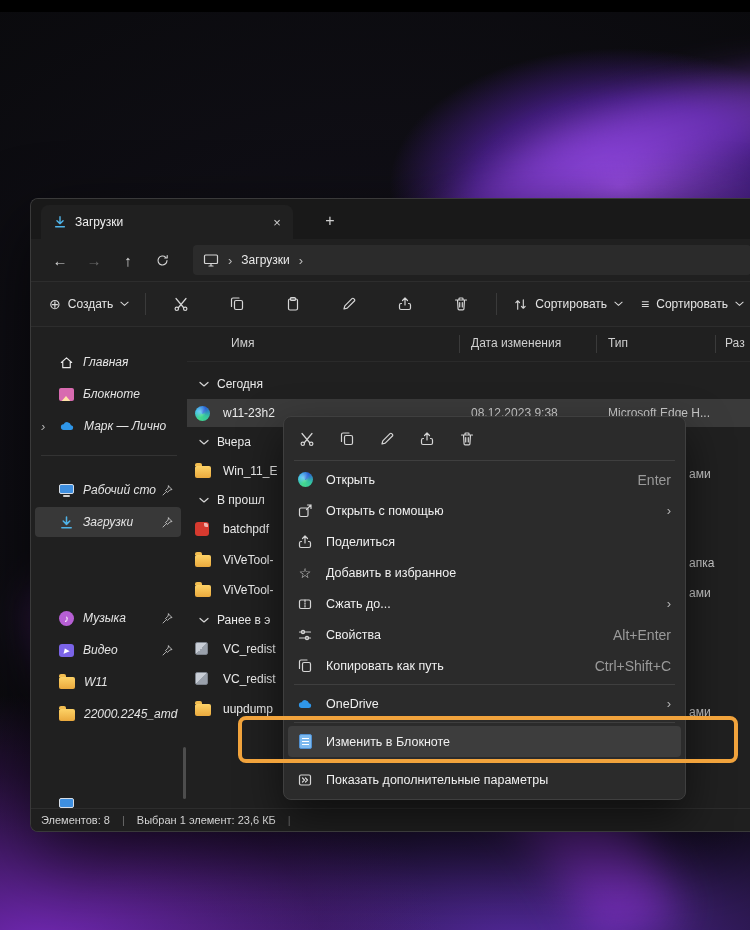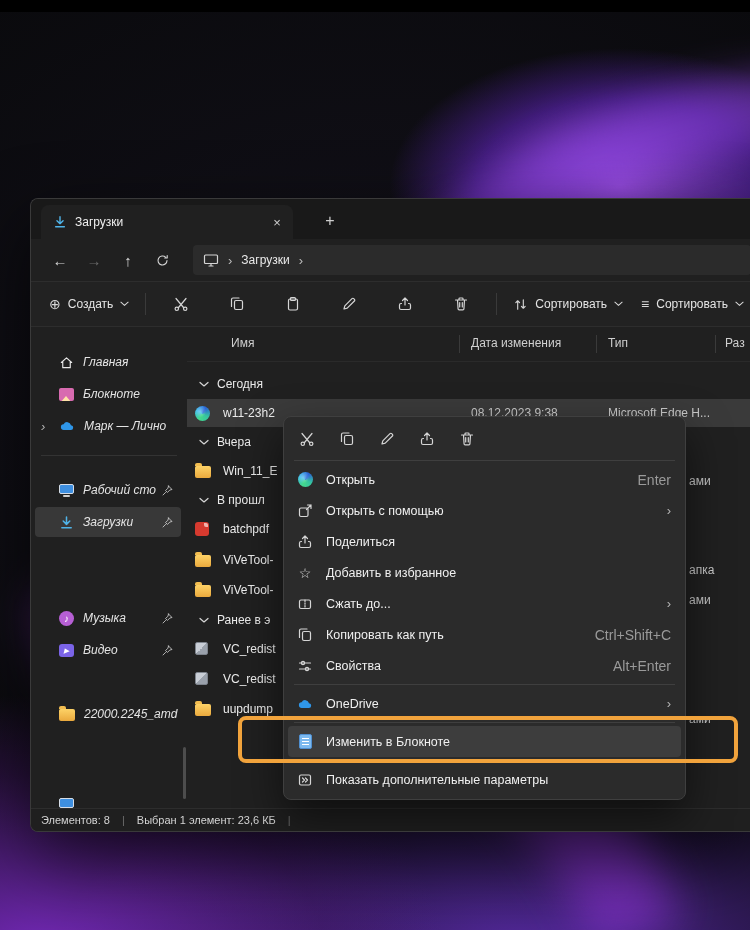--- a/index.html
+++ b/index.html
@@ -73,21 +73,21 @@
   .lheader span{position:absolute;top:9px;}
   .col-sep{position:absolute;top:8px;width:1px;height:18px;background:#3a3a3a;}
   .row{position:absolute;left:0;right:0;height:28px;}
   .row.sel{background:#3a3a3a;}
   .g-chev{position:absolute;left:12px;top:11px;display:flex;}
   .g-label{position:absolute;left:30px;top:7px;color:#eaeaea;}
   .f-ic{position:absolute;left:8px;top:7px;display:flex;}
   .f-name{position:absolute;left:36px;top:7px;color:#ececec;white-space:nowrap;}
   .f-date{position:absolute;left:284px;top:7px;color:#c9c9c9;white-space:nowrap;}
   .f-type{position:absolute;left:421px;top:7px;color:#c9c9c9;white-space:nowrap;}
-  .f-tail{position:absolute;left:502px;top:17px;color:#c9c9c9;white-space:nowrap;}
+  .f-tail{position:absolute;left:502px;top:10px;color:#c9c9c9;white-space:nowrap;}
   
   .statusbar{position:absolute;left:0;right:0;bottom:0;height:22px;background:#1f1f1f;border-top:1px solid #2d2d2d;
              display:flex;align-items:center;gap:12px;padding:0 10px;font-size:11px;color:#d4d4d4;}
   .st-sep{color:#6d6d6d;}
   
   .menu{position:absolute;left:252px;top:217px;width:403px;background:#2b2b2b;border:1px solid #3f3f3f;
         border-radius:8px;box-shadow:0 18px 44px rgba(0,0,0,.55);padding:4px;box-sizing:border-box;z-index:20;
         font-size:12.5px;}
   .mstrip{height:36px;display:flex;align-items:center;gap:6px;padding:0 2px;}
   .mstrip-btn{width:34px;height:30px;display:flex;align-items:center;justify-content:center;border-radius:4px;color:#e0e0e0;}
@@ -307,20 +307,24 @@
             <span>▶</span>
           </span>
         <span>Видео</span>
         <span class="s-pin">
           <svg class="ln" width="11" height="11" viewBox="0 0 16 16">
               <path d="M9.5 1.5l5 5-3.2.9-3.4 3.4-2.7-2.7 3.4-3.4.9-3.2z"></path>
               <path d="M5.2 10.8L1.5 14.5"></path>
             </svg>
         </span>
       </div>
+      <div class="side-item" style="top:340px">
+        <span class="folder-ic"></span>
+        <span>W11</span>
+      </div>
       <div class="side-item" style="top:372px">
         <span class="folder-ic"></span>
         <span>22000.2245_amd</span>
       </div>
       <div class="side-item" style="top:462px">
         <span class="desktop-ic"></span>
       </div>
       <div class="sb-scroll"></div>
     </div>
 
@@ -505,37 +509,37 @@
             <rect x="2.5" y="4" width="11" height="8.5" rx="1.5"></rect>
             <path d="M8 4v1.4M8 6.8v1.4M8 9.6V11"></path>
           </svg>
       </span>
       <span class="mi-label">Сжать до...</span>
       <span class="mi-chev">›</span>
     </div>
     <div class="menu-item">
       <span class="mi-icon">
         <svg class="ln" width="16" height="16" viewBox="0 0 16 16">
-            <rect x="5.5" y="4.5" width="8" height="9" rx="1.5"></rect>
-            <path d="M2.5 10.5v-7A1.5 1.5 0 0 1 4 2h6"></path>
-          </svg>
-      </span>
-      <span class="mi-label">Копировать как путь</span>
-      <span class="mi-shortcut">Ctrl+Shift+C</span>
-    </div>
-    <div class="menu-item">
-      <span class="mi-icon">
-        <svg class="ln" width="16" height="16" viewBox="0 0 16 16">
             <path d="M2.5 5h11M2.5 11h11"></path>
             <circle cx="6" cy="5" r="1.6"></circle>
             <circle cx="10" cy="11" r="1.6"></circle>
           </svg>
       </span>
       <span class="mi-label">Свойства</span>
       <span class="mi-shortcut">Alt+Enter</span>
+    </div>
+    <div class="menu-item">
+      <span class="mi-icon">
+        <svg class="ln" width="16" height="16" viewBox="0 0 16 16">
+            <rect x="5.5" y="4.5" width="8" height="9" rx="1.5"></rect>
+            <path d="M2.5 10.5v-7A1.5 1.5 0 0 1 4 2h6"></path>
+          </svg>
+      </span>
+      <span class="mi-label">Копировать как путь</span>
+      <span class="mi-shortcut">Ctrl+Shift+C</span>
     </div>
     <div class="menu-sep"></div>
     <div class="menu-item">
       <span class="mi-icon">
         <svg width="16" height="16" viewBox="0 0 16 16">
             <path d="M5 12h6.6a2.4 2.4 0 0 0 .4-4.8A4 4 0 0 0 4.6 6.2 2.9 2.9 0 0 0 5 12z" fill="#2f96e8"></path>
           </svg>
       </span>
       <span class="mi-label">OneDrive</span>
       <span class="mi-chev">›</span>

